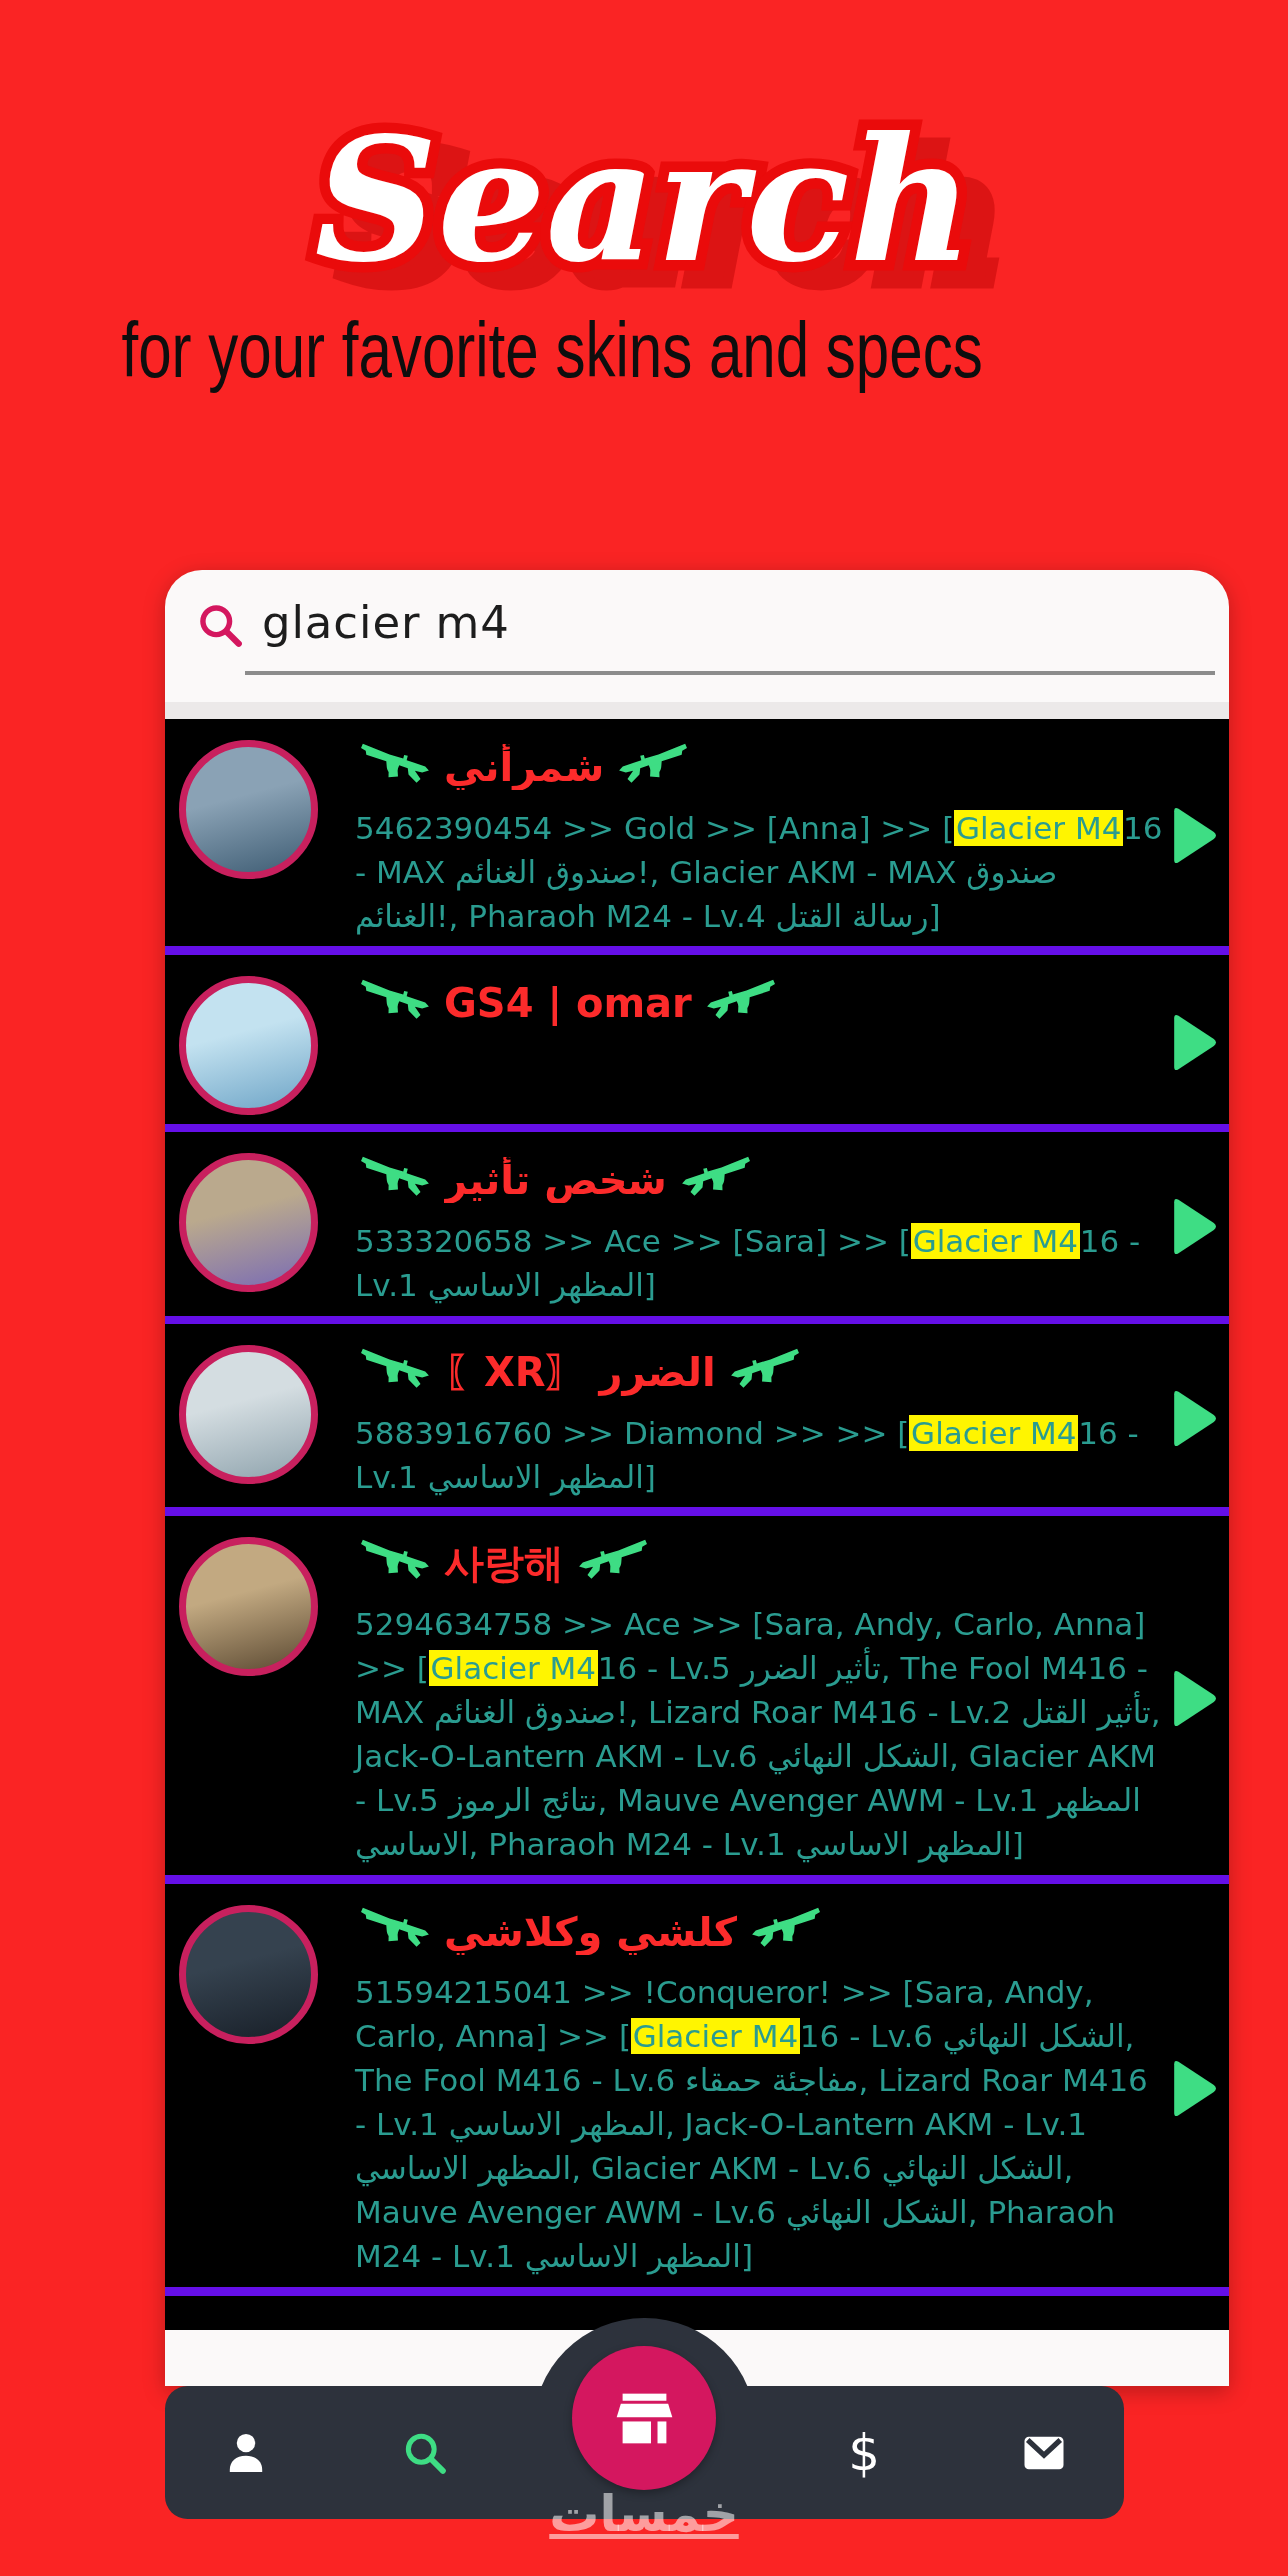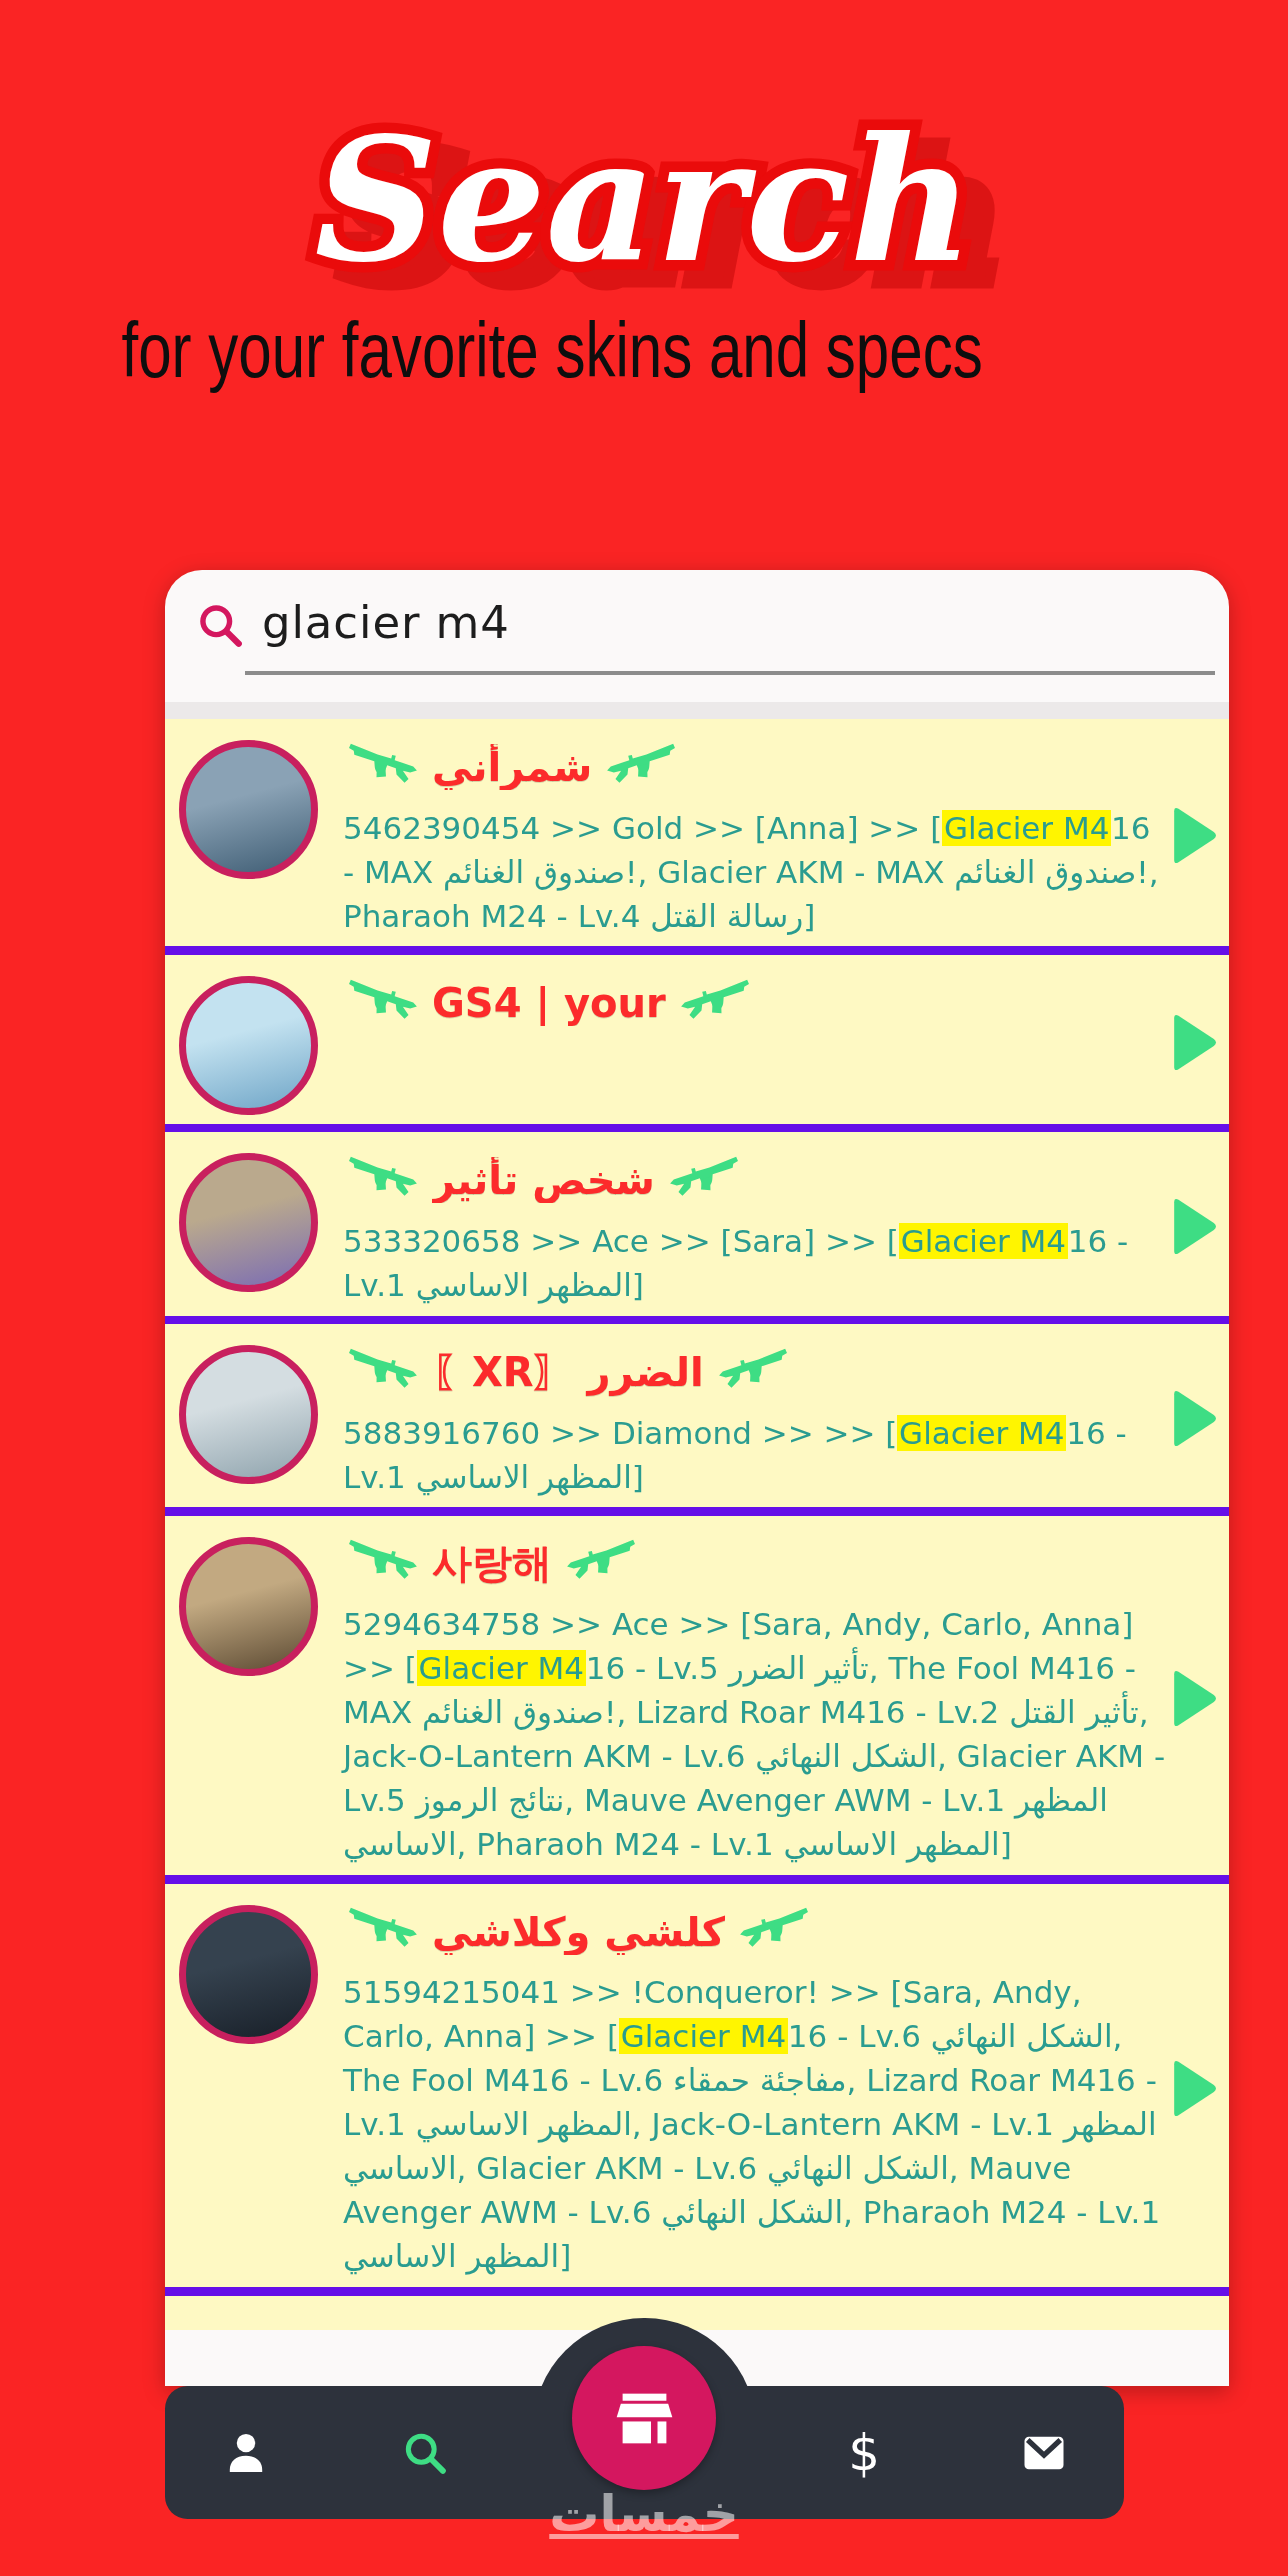--- a/index.html
+++ b/index.html
@@ -15,21 +15,21 @@
   .card{position:absolute;left:165px;top:570px;width:1064px;height:1816px;
         background:#FBF9F9;border-radius:37px 37px 0 0;overflow:hidden;
         box-shadow:0 5.2px 21px rgba(0,0,0,.25);}
   .searchbar{position:relative;height:132px;}
   .search-ic{position:absolute;left:30px;top:30px;}
   .query{position:absolute;left:97px;top:26px;font-size:45px;color:#1d1d1d;
          letter-spacing:0.9px;}
   .underline{position:absolute;left:80px;right:14px;top:101px;height:3.5px;background:#8C8C8C;}
   .band{height:17.4px;background:#ECE9E9;box-shadow:0 1.7px 2.6px rgba(0,0,0,.08);}
   
-  .row{position:relative;display:flex;gap:25px;padding:17.4px 61px 17.4px 14px;background:#fef9c3;}
+  .row{position:relative;display:flex;gap:37px;padding:17.4px 61px 17.4px 14px;background:#000000;}
   .avatar{flex:none;width:125px;height:125px;border:7.8px solid #C8205E;border-radius:50%;
           margin-top:3.5px;overflow:hidden;}
   .content{flex:1;min-width:0;}
   .nameline{display:flex;align-items:center;gap:14px;min-height:61px;}
   .pname{font-weight:bold;font-size:40px;color:#FC2B2B;text-shadow:0 0.9px 0 rgba(0,0,0,.15);
          white-space:nowrap;overflow:hidden;}
   .gun{flex:none;}
   .details{font-size:31px;line-height:44px;color:#2A9C90;margin-top:8px;word-wrap:break-word;}
   .details mark{background:#FFF500;color:inherit;padding:0 1.7px;}
   .play{position:absolute;right:10.4px;top:50%;transform:translateY(-50%);background:none;
@@ -102,21 +102,21 @@
   </div>
 
   <div class="row">
     <div class="avatar" style="background: linear-gradient(165deg, rgb(195, 226, 240) 0%, rgb(195, 226, 240) 40%, rgb(111, 165, 199) 100%);"></div>
     <div class="content">
       <div class="nameline">
         <svg class="gun" width="75" height="45" viewBox="0 0 100 60" style="transform:scaleX(-1) rotate(-14deg);">
           <path fill="#3EDD84" d="M2 22 L8 18 L34 16 L34 10 L39 10 L39 15 L58 14 L96 9 L97 15 L90 17 L88 22 L60 24 L58 30 C55 40 46 41 43 32 L42 25 L30 26 L27 34 L14 42 L10 36 L20 27 L10 27 Z"></path>
           <path fill="#3EDD84" d="M44 27 L56 26 L52 44 L40 40 Z"></path>
         </svg>
-        <span class="pname" dir="rtl">GS4 | your</span>
+        <span class="pname" dir="rtl">GS4 | omar</span>
         <svg class="gun" width="75" height="45" viewBox="0 0 100 60" style="transform:rotate(-14deg);">
           <path fill="#3EDD84" d="M2 22 L8 18 L34 16 L34 10 L39 10 L39 15 L58 14 L96 9 L97 15 L90 17 L88 22 L60 24 L58 30 C55 40 46 41 43 32 L42 25 L30 26 L27 34 L14 42 L10 36 L20 27 L10 27 Z"></path>
           <path fill="#3EDD84" d="M44 27 L56 26 L52 44 L40 40 Z"></path>
         </svg>
       </div>
     </div>
     <button class="play">
       <svg width="50" height="63" viewBox="0 0 58 72">
         <path d="M6 8 Q6 2 11 5 L52 32 Q57 36 52 40 L11 67 Q6 70 6 64 Z" fill="#3EDD84"></path>
       </svg>

